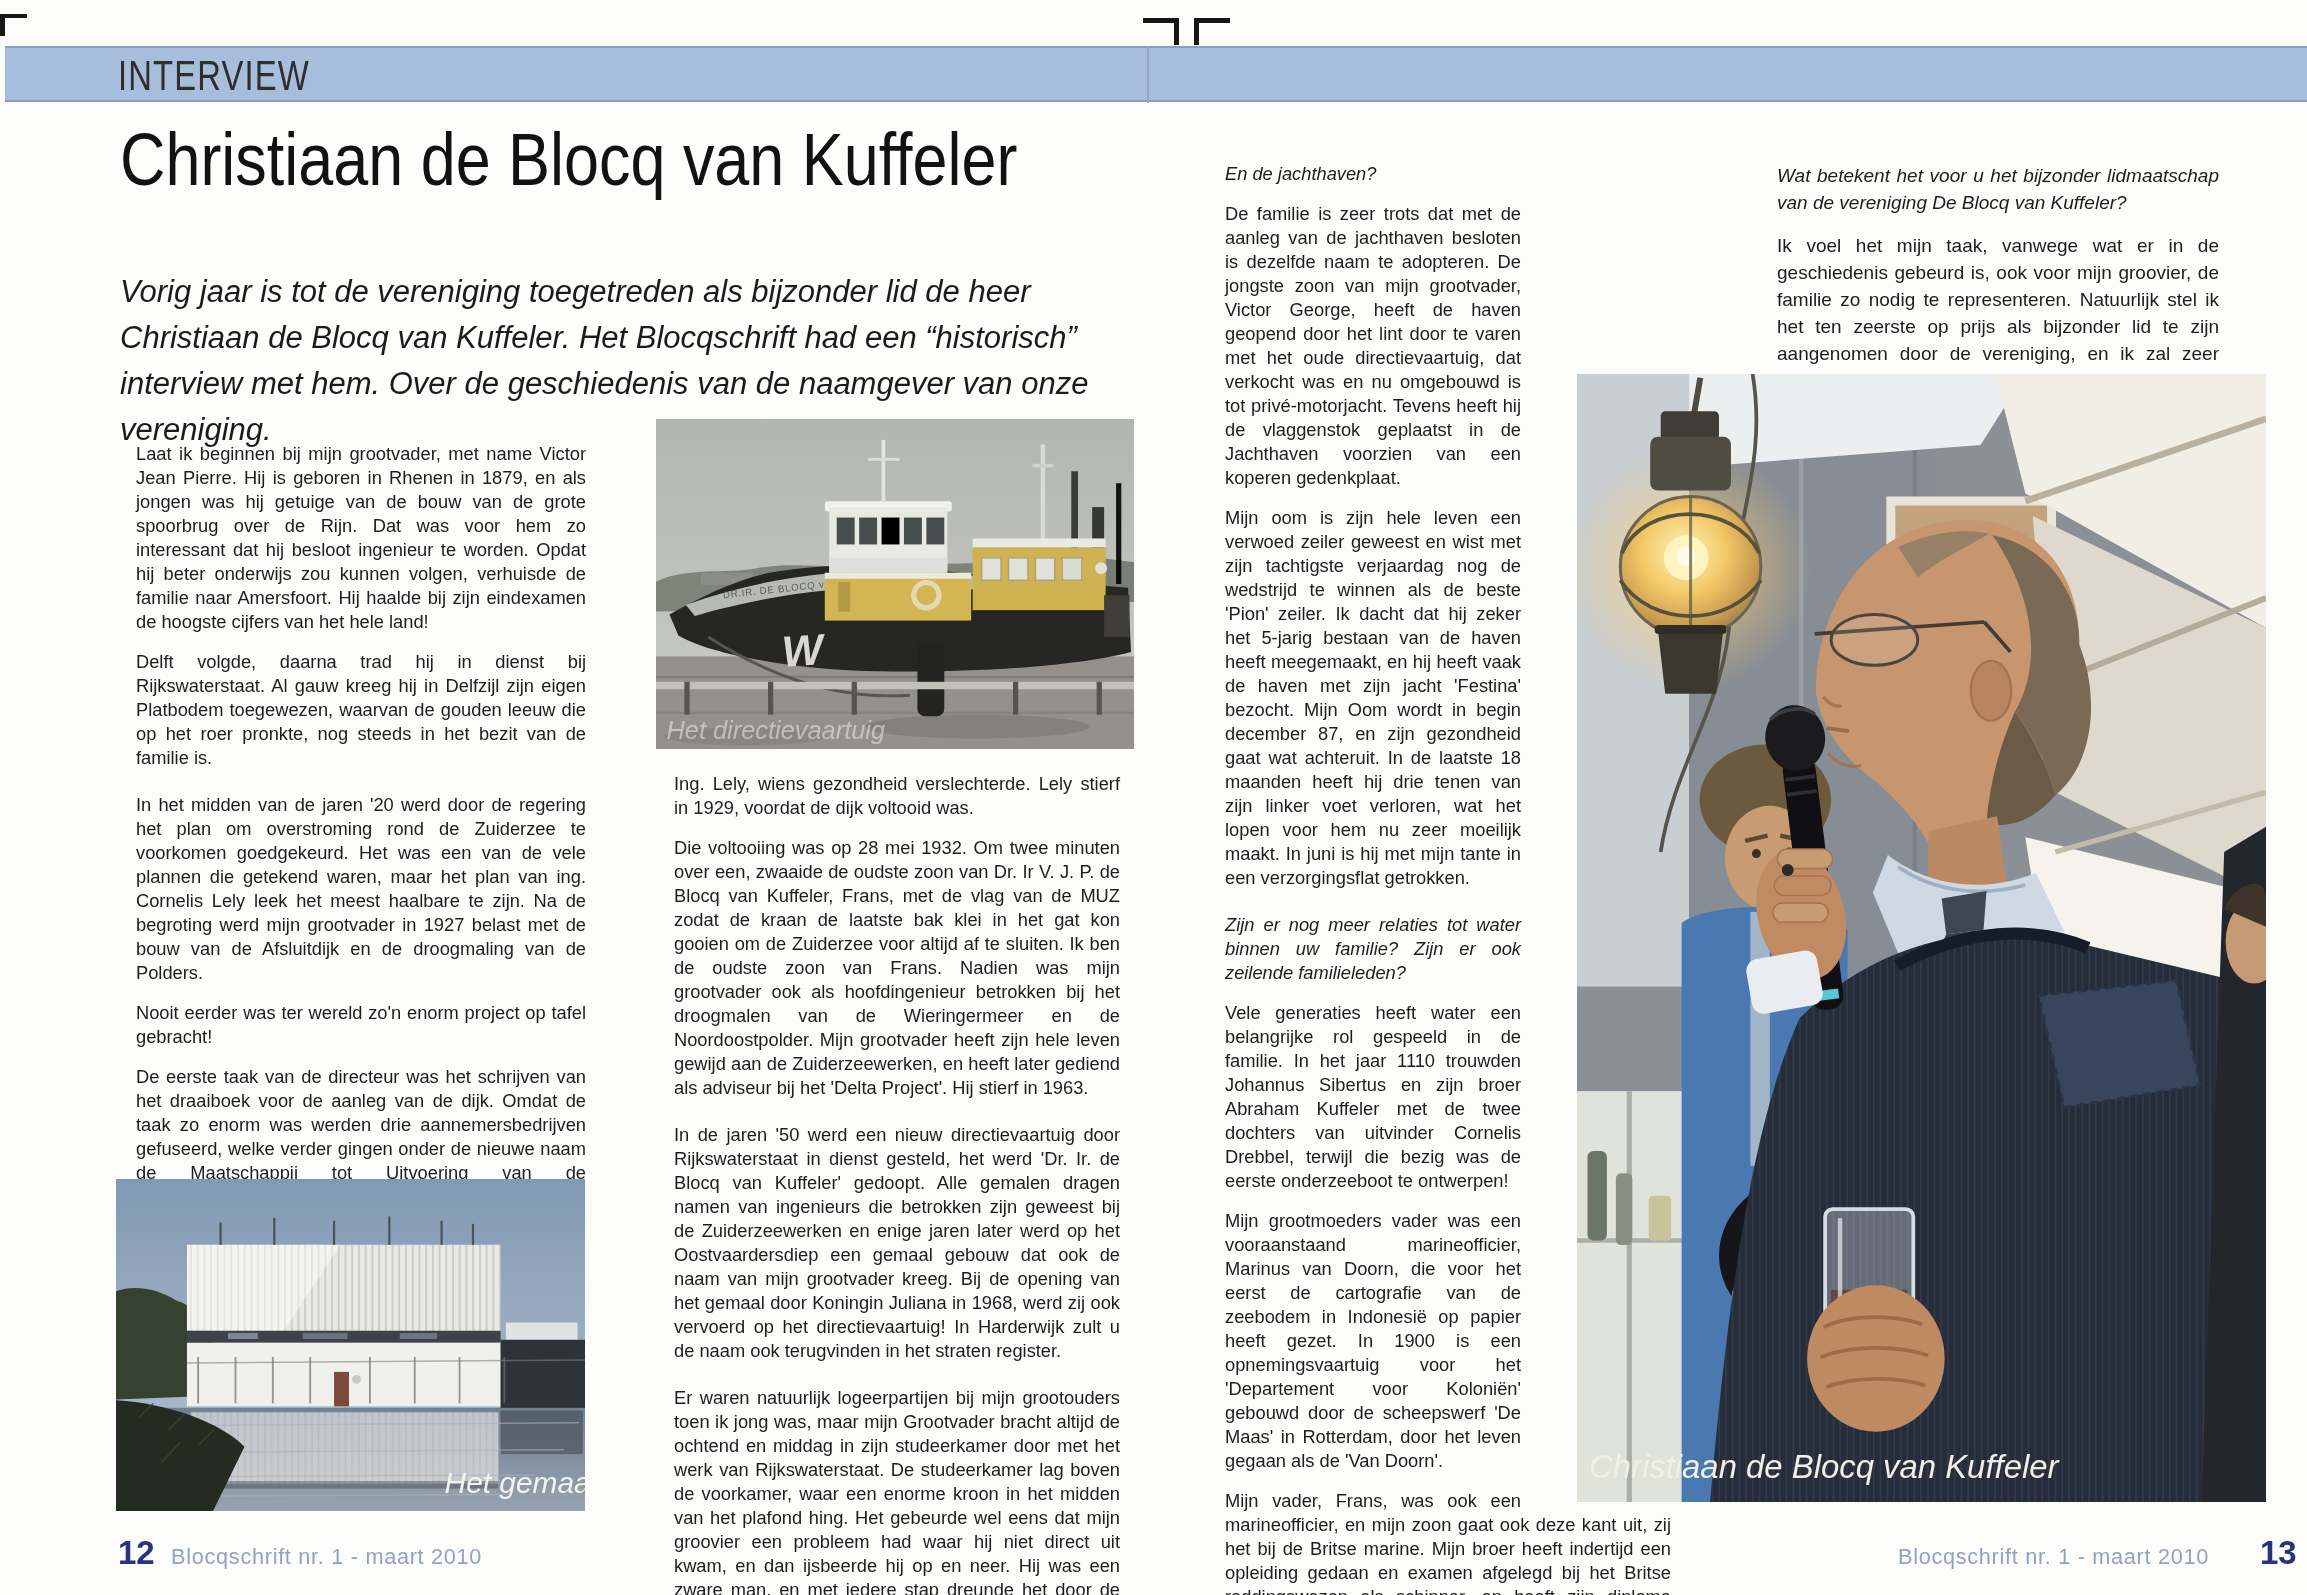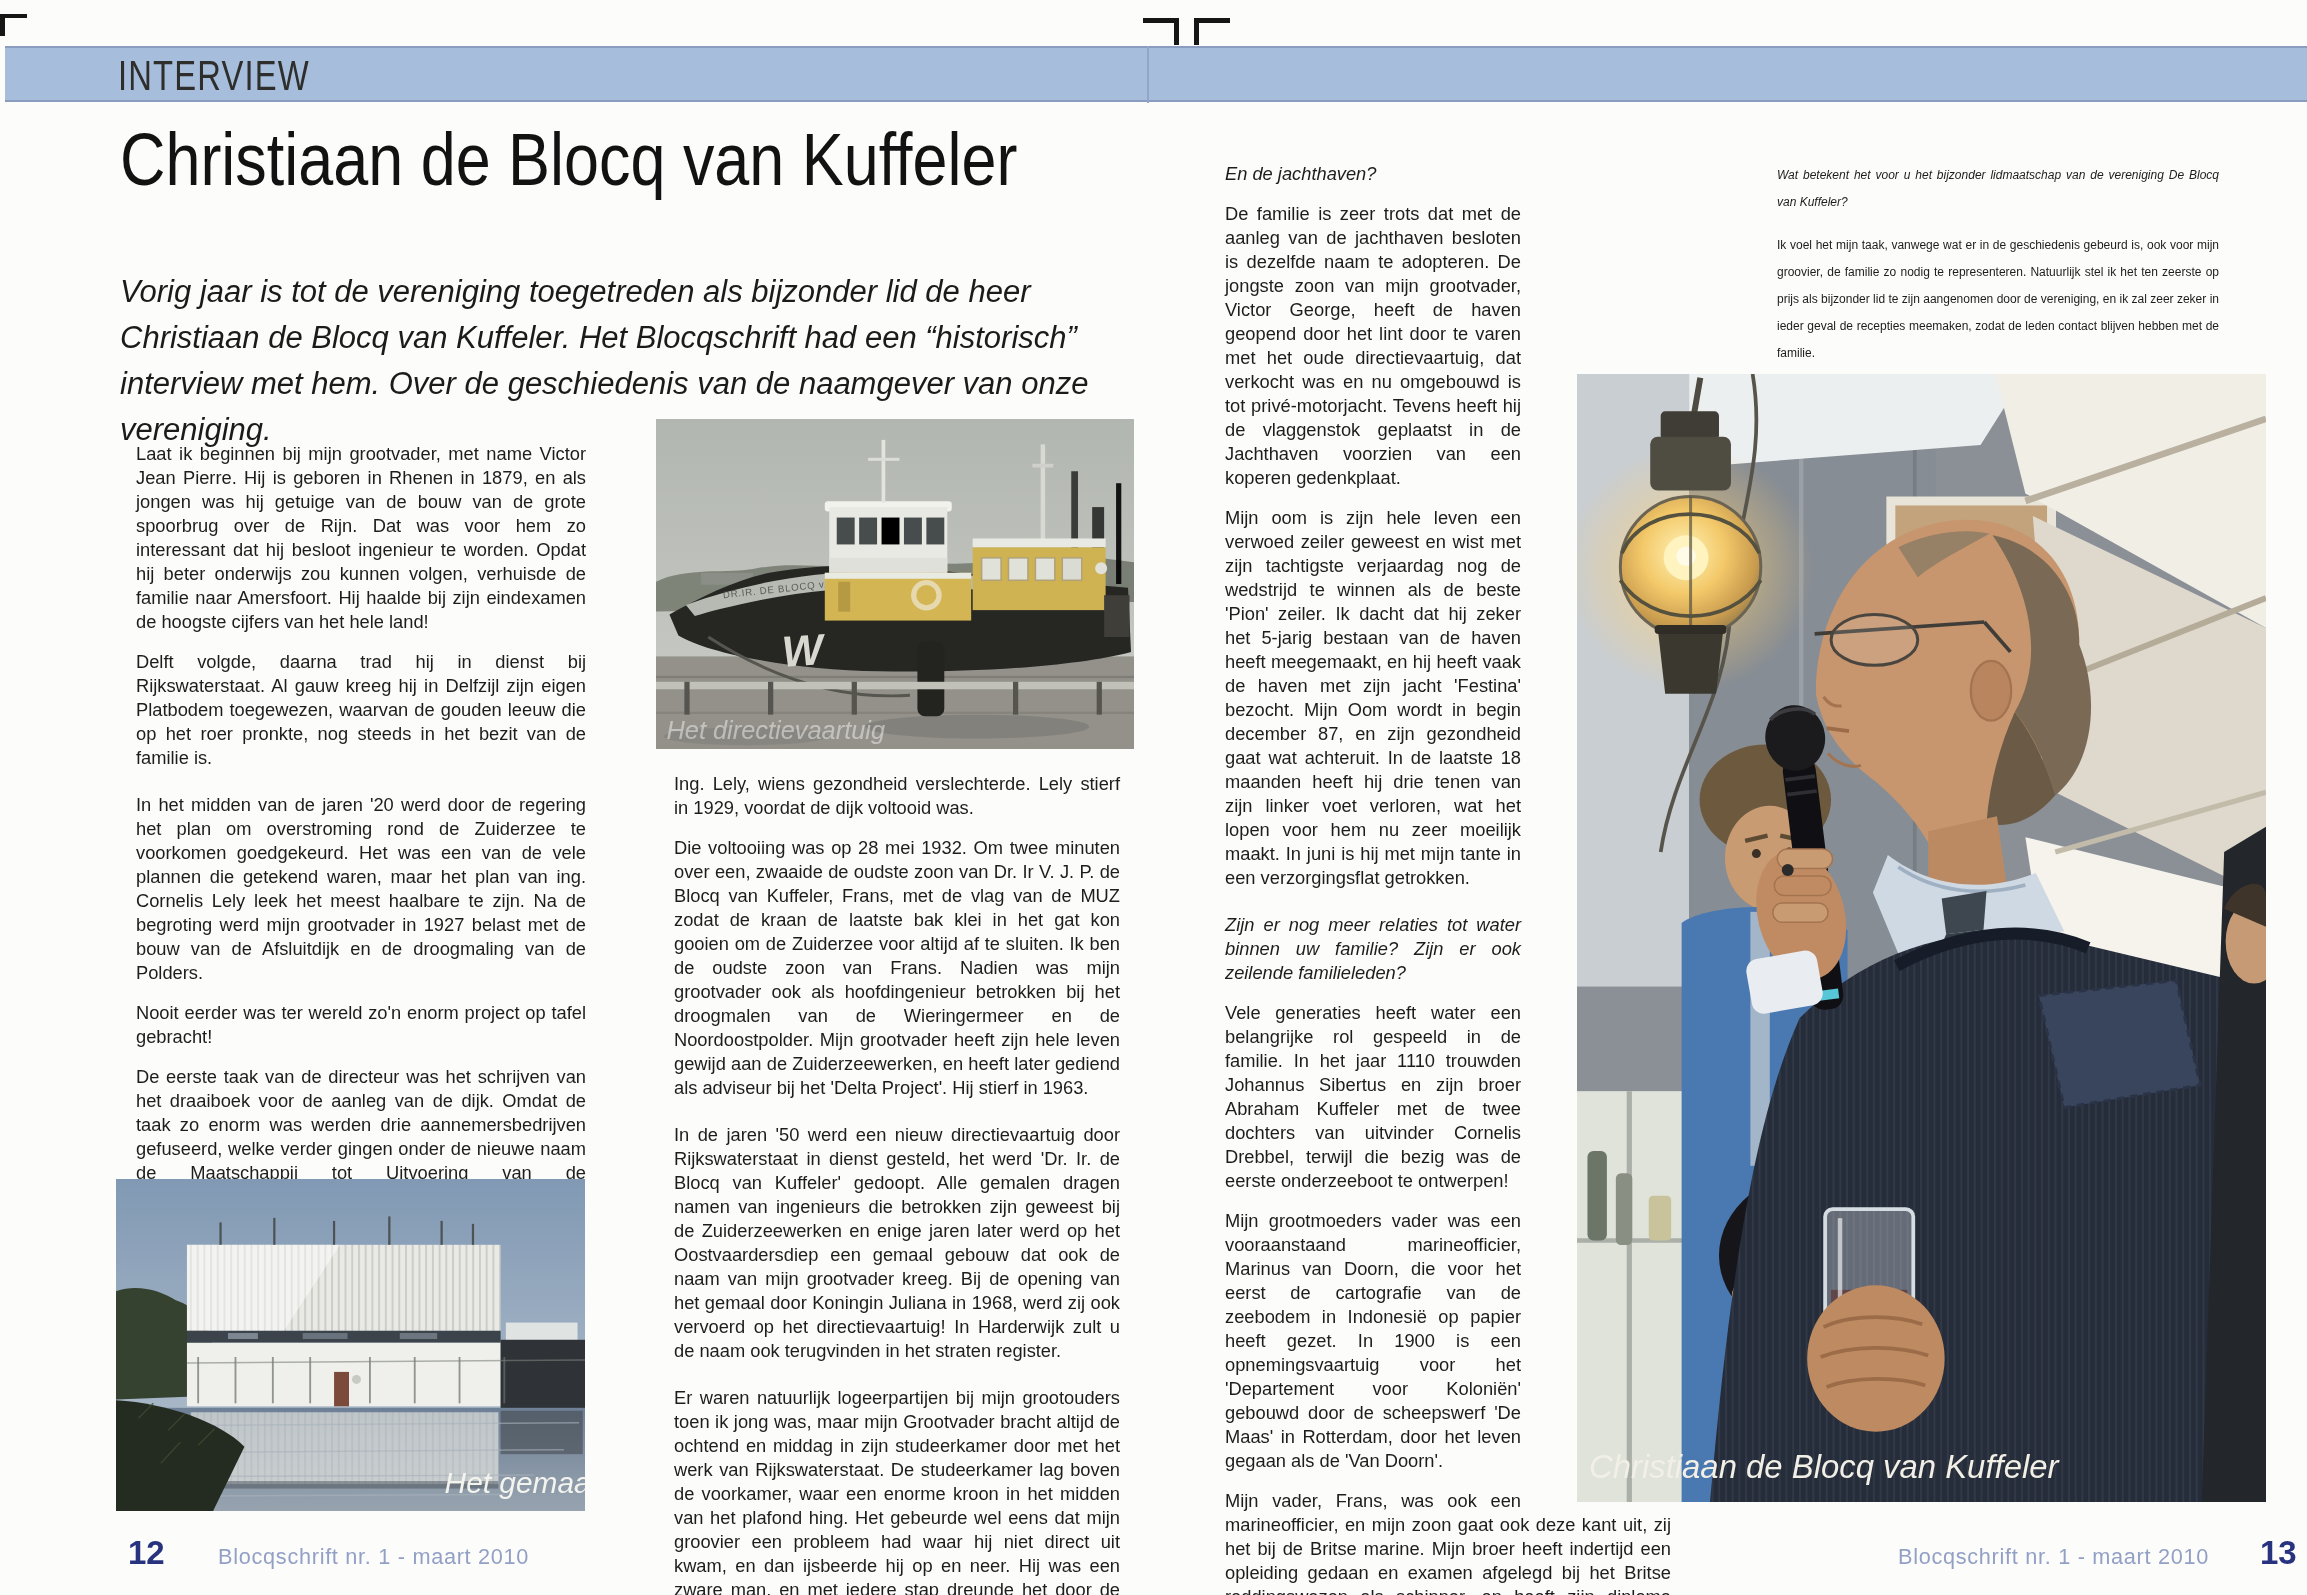--- a/index.html
+++ b/index.html
@@ -24,33 +24,33 @@
          font-style:italic;color:#1b1b1b;}
 
   
   .textcol{position:absolute;font-size:18.3px;line-height:24px;text-align:justify;color:#1d1d1d;}
   .textcol p{margin:16px;}
   .textcol p.q{font-style:italic;}
   .textcol p.gap{margin-top:23px;}
   .col-l1{left:120px;top:426px;width:482px;}
   .col-l2{left:658px;top:756px;width:478px;}
   .col-r1{left:1209px;top:146px;width:478px;}
-  .col-r2{left:1761px;top:146px;width:474px;font-size:12px;line-height:27px;}
+  .col-r2{left:1761px;top:146px;width:474px;font-size:19px;line-height:27px;}
   .photo-push{float:right;width:166px;height:1136px;margin-top:217px;}
 
   
   .photo{position:absolute;overflow:hidden;}
   .photo svg{display:block;width:100%;height:100%;}
   .photo-ship{left:656px;top:419px;width:478px;height:330px;}
   .photo-gemaal{left:116px;top:1179px;width:469px;height:332px;}
   .photo-portrait{left:1577px;top:374px;width:689px;height:1128px;}
 
   
   .footer{position:absolute;top:1534px;display:flex;align-items:baseline;}
-  .footer-left{left:128px;gap:37px;}
+  .footer-left{left:118px;}
   .footer-right{left:1898px;}
   .page-num{font-size:33px;font-weight:bold;color:#27337f;}
   .journal{font-size:21.7px;color:#93a0c6;letter-spacing:0.7px;}
   .footer-left .journal{margin-left:16.4px;}
   .footer-right .page-num{margin-left:51px;}
 </style>
 </head>
 <body>
 
 <div class="spread">

